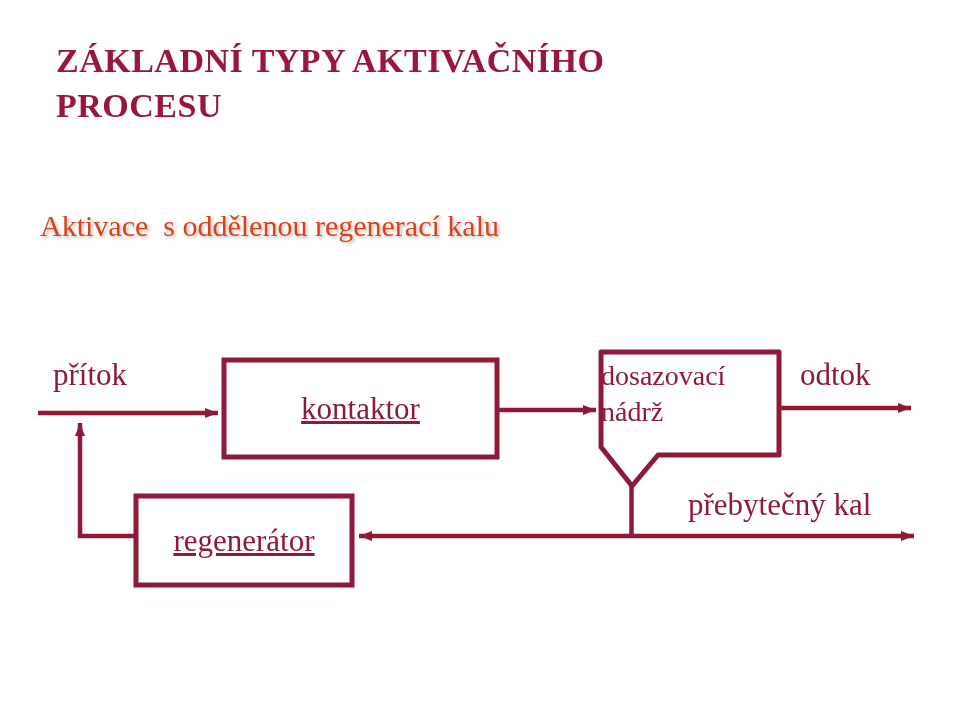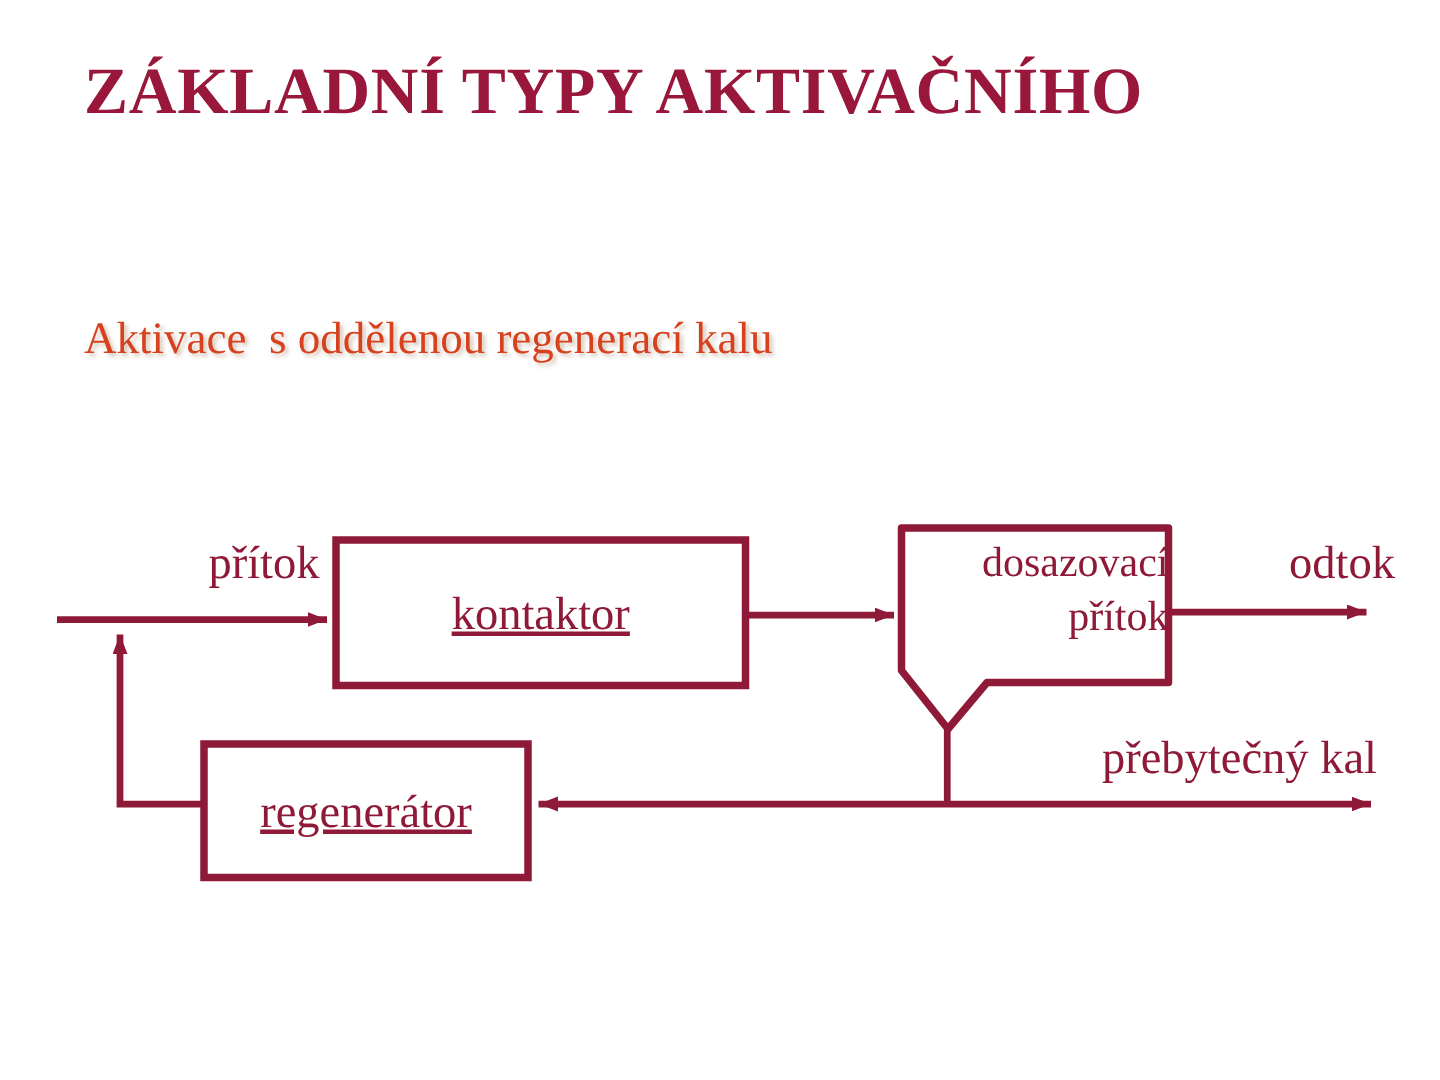--- a/index.html
+++ b/index.html
@@ -10,28 +10,28 @@
     background: var(--c-background, #ffffff);
     font-family: "Liberation Serif", "DejaVu Serif", serif;
     overflow: hidden;
   }
   .title {
     position: absolute;
     left: 56px;
     top: 38px;
     width: 720px;
     color: var(--c-title, #99173B);
-    font-size: 44px;
+    font-size: 34px;
     font-weight: bold;
     line-height: 45px;
     letter-spacing: 0.5px;
   }
   .subtitle {
     position: absolute;
-    left: 56px;
+    left: 40px;
     top: 209px;
     color: var(--c-subtitle, #D7411E);
     font-size: 30px;
     white-space: pre;
     text-shadow: 2px 2px 3px rgba(170, 140, 115, 0.55);
   }
   .diagram-svg {
     position: absolute;
     left: 0; top: 0;
     width: 960px; height: 720px;
@@ -43,39 +43,40 @@
   .diagram-svg .arrowhead {
     fill: var(--c-diagram, #8E1A38);
     stroke: none;
   }
   .lbl {
     position: absolute;
     color: var(--c-diagram, #8E1A38);
     font-size: 31px;
     line-height: 1.15;
   }
-  .lbl.center { text-align: right; }
+  .lbl.center { text-align: left; }
   .box-label {
     display: flex;
     align-items: center;
     justify-content: center;
     text-decoration: underline;
   }
   .settling-label {
     font-size: 28px;
     line-height: 36px;
   }
 </style>
 </head>
 <body>
 
 <div class="slide">
 
   <div class="title">
     <div>ZÁKLADNÍ TYPY AKTIVAČNÍHO</div>
+    <div>PROCESU</div>
   </div>
 
   <div class="subtitle">Aktivace  s oddělenou regenerací kalu</div>
 
   <svg class="diagram-svg" viewBox="0 0 960 720" xmlns="http://www.w3.org/2000/svg">
     <defs>
       <marker id="arr" markerUnits="userSpaceOnUse" markerWidth="16" markerHeight="12" refX="13" refY="5" orient="auto">
         <path class="arrowhead" d="M 0 0 L 13 5 L 0 10 Z"></path>
       </marker>
     </defs>
@@ -98,21 +99,21 @@
 
     <rect class="stroke" x="136" y="496" width="216" height="89" stroke-width="5"></rect>
 
     <path class="stroke" d="M 136 536 L 80 536 L 80 423" stroke-width="4.5" marker-end="url(#arr)"></path>
   </svg>
 
   <div class="lbl center" style="left:53px; top:357px; width:160px;">přítok</div>
 
   <div class="lbl box-label" style="left:224px; top:360px; width:273px; height:97px;">kontaktor</div>
 
-  <div class="lbl center settling-label" style="left:601px; top:358px; width:178px;">dosazovací přítok</div>
+  <div class="lbl center settling-label" style="left:601px; top:358px; width:178px;">dosazovací nádrž</div>
 
   <div class="lbl center" style="left:800px; top:357px; width:130px;">odtok</div>
 
   <div class="lbl box-label" style="left:136px; top:496px; width:216px; height:89px;">regenerátor</div>
 
   <div class="lbl center" style="left:688px; top:487px; width:230px;">přebytečný kal</div>
 
 </div>
 
 </body></html>

